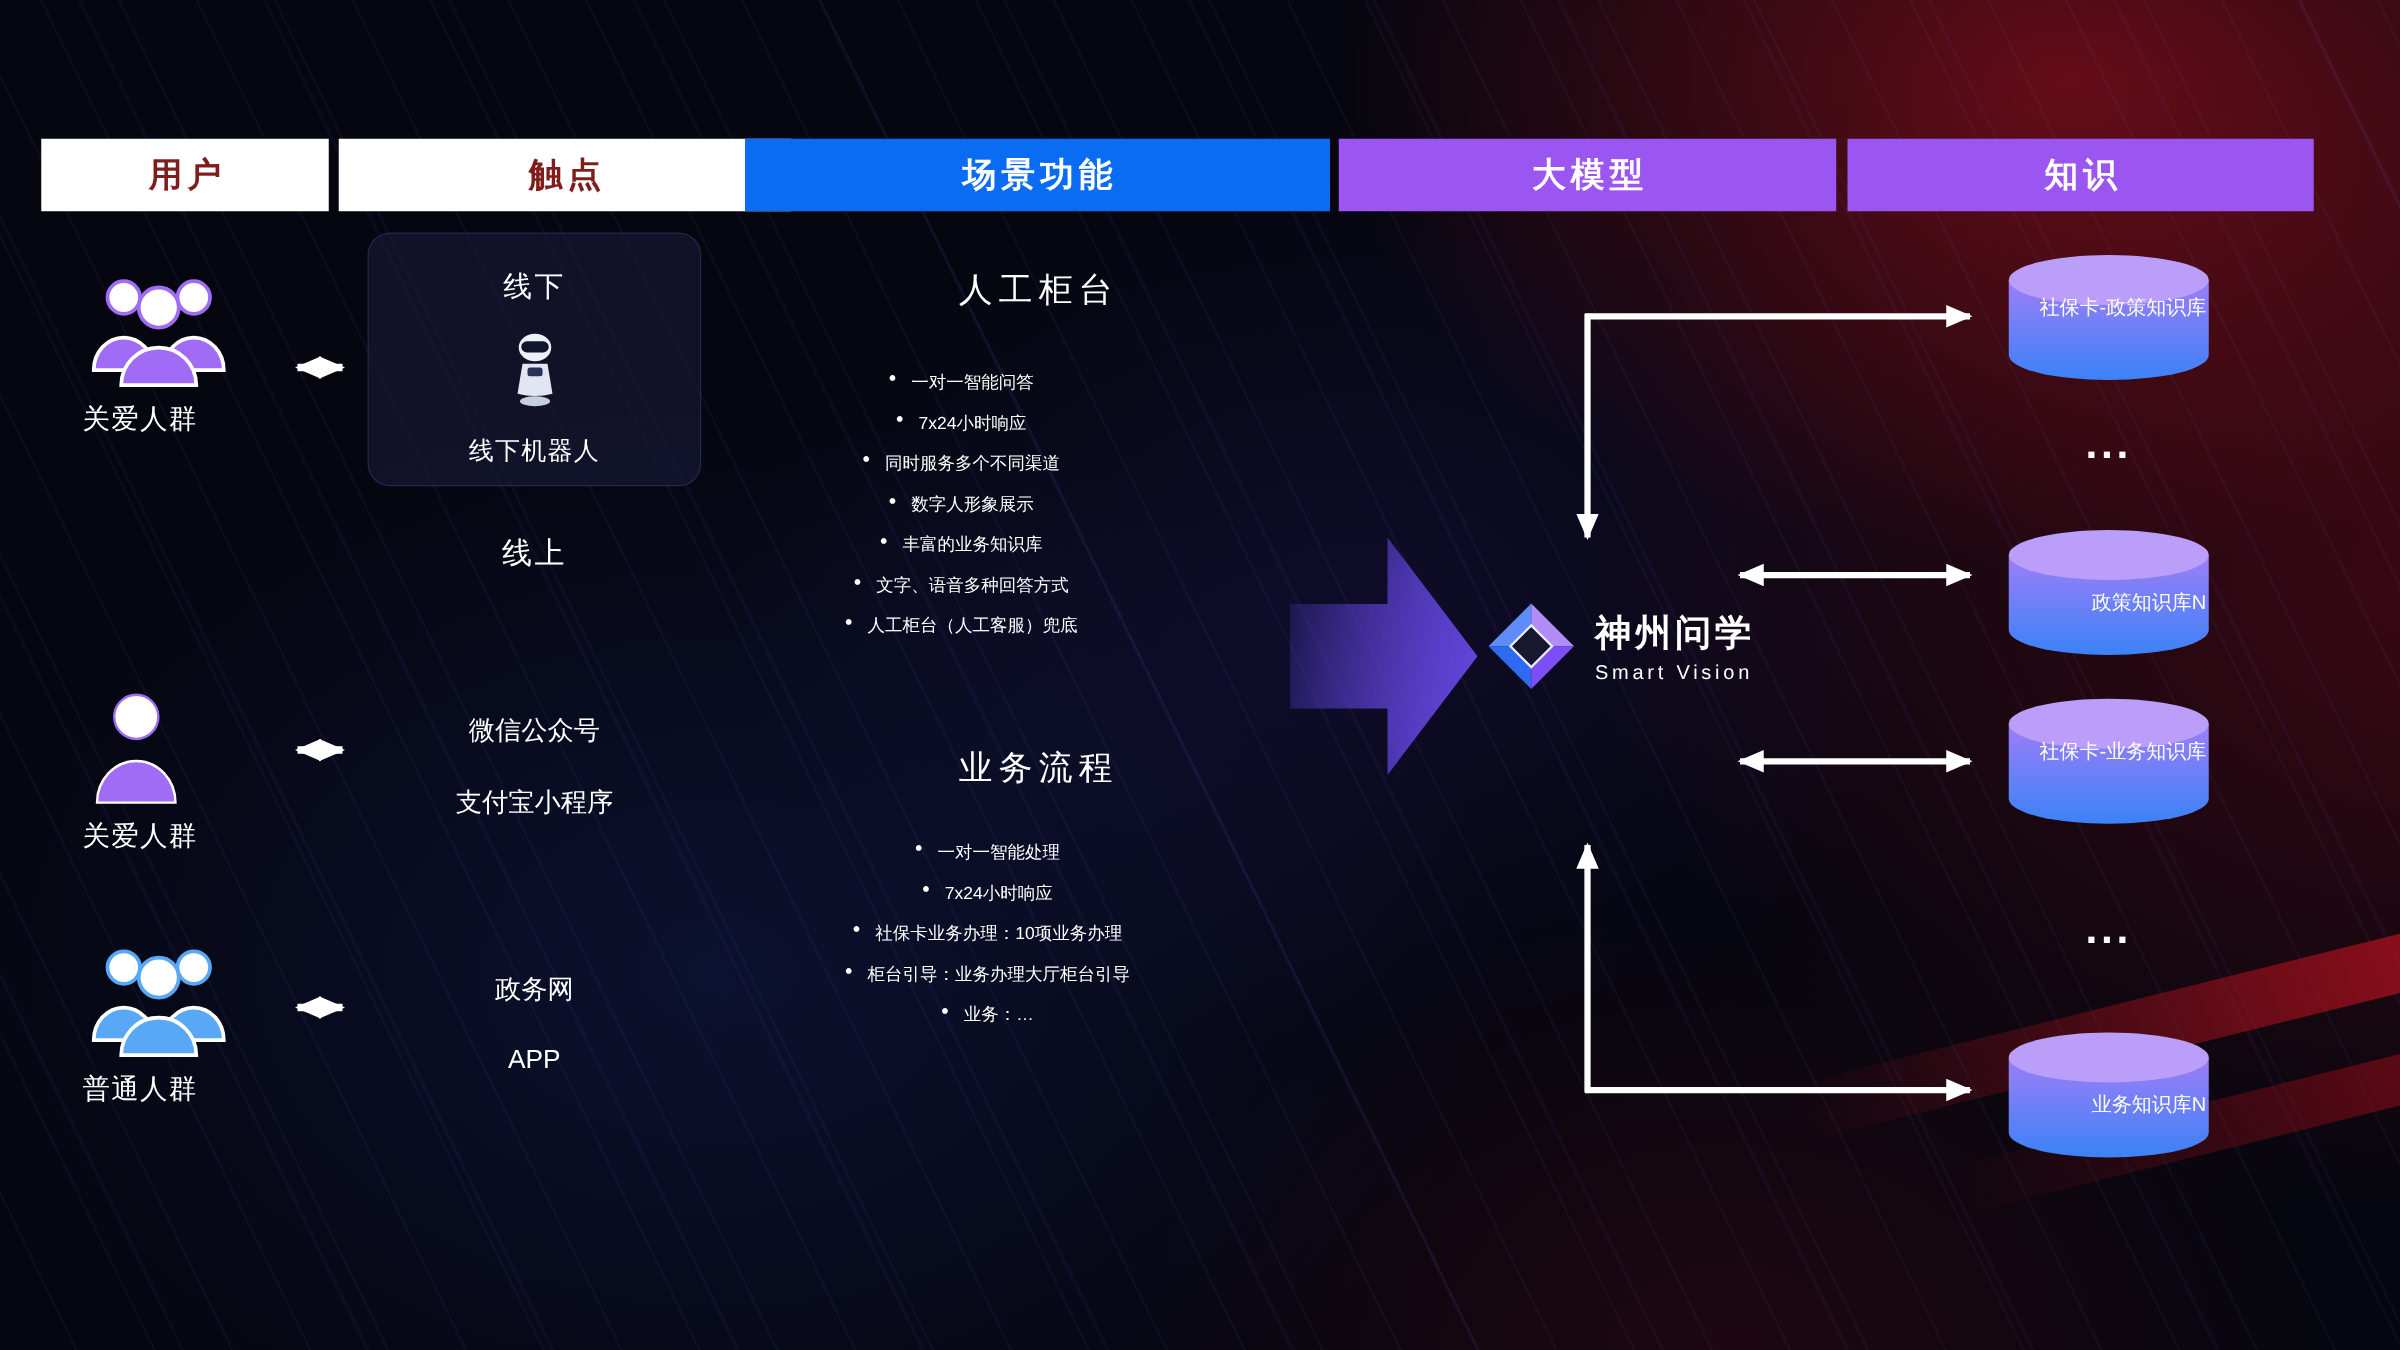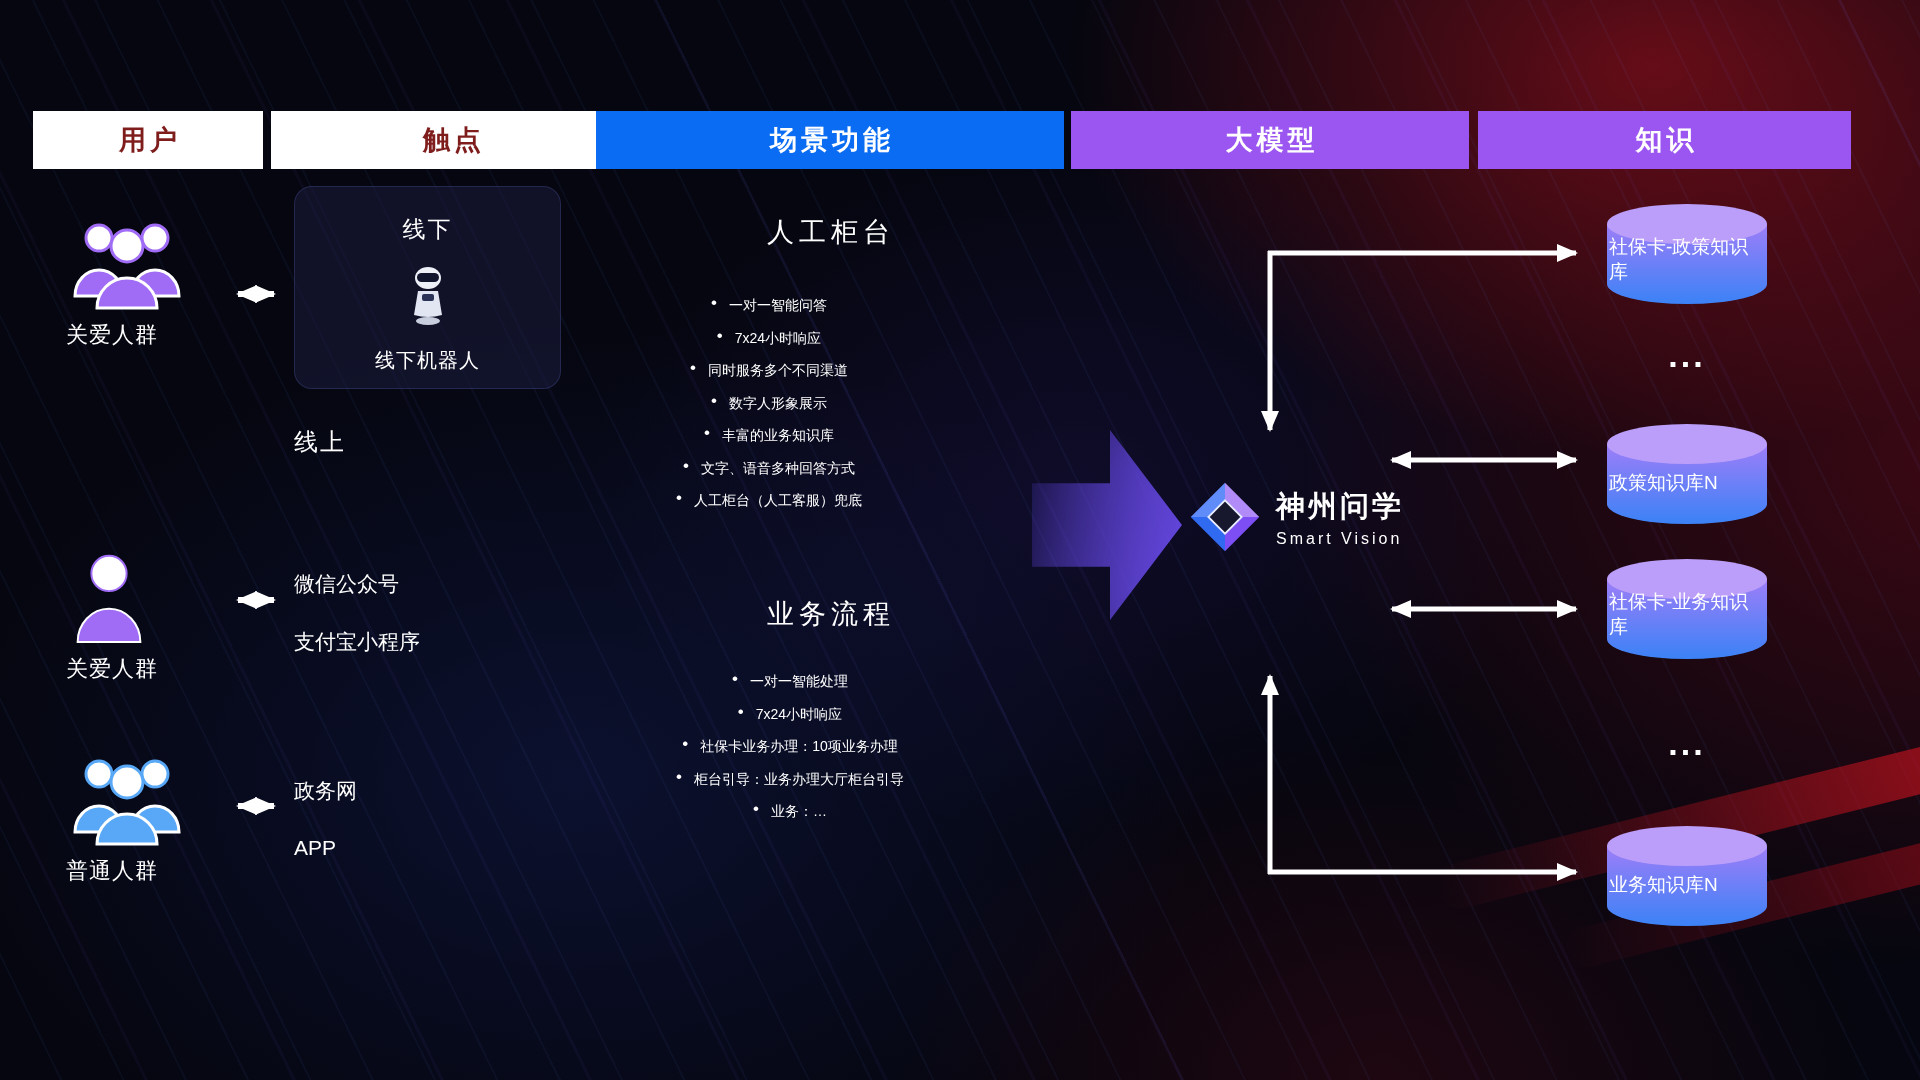--- a/index.html
+++ b/index.html
@@ -39,21 +39,21 @@
   .user-label { font-size:22px; margin-top:8px; letter-spacing:1px; }
   .user-icon.purple { color:var(--people_purple,#a06cf5); }
   .user-icon.blue { color:var(--people_blue,#58a8f7); }
 
   
   .tp-box { position:absolute; left:294px; top:186px; width:267px; height:203px;
     background:rgba(28,30,62,.55); border:1px solid rgba(130,140,255,.18); border-radius:18px;
     display:flex; flex-direction:column; align-items:center; justify-content:space-between; padding:16px 0 14px; }
   .tp-offline-title { font-size:23px; letter-spacing:2px;margin-top:11px; }
   .tp-robot-label { font-size:20px; letter-spacing:1px; }
-  .tp-text { position:absolute; left:294px; width:267px; text-align:left; }
+  .tp-text { position:absolute; left:294px; width:267px; text-align:center; }
   .tp-online-title { top:426px; font-size:24px; letter-spacing:2px; }
   .tp-ch0 { top:570px; font-size:21px; }
   .tp-ch1 { top:628px; font-size:21px; }
   .tp-ch2 { top:777px; font-size:21px; }
   .tp-ch3 { top:836px; font-size:21px; }
 
   
   .sc-title { position:absolute; left:681px; width:300px; text-align:center; font-size:27px; letter-spacing:5px; }
   .sc-title-1 { top:214px; }
   .sc-title-2 { top:596px; }
@@ -70,21 +70,21 @@
     filter:drop-shadow(0 0 26px rgba(100,70,240,.45)); }
 
   
   .logo { position:absolute; left:1188px; top:480px; display:flex; align-items:center; gap:14px; }
   .logo-name { font-size:29px; font-weight:bold; letter-spacing:3px; }
   .logo-sub { font-size:16px; letter-spacing:3px; margin-top:3px; }
 
   
   .db { position:absolute; left:1601px; width:172px; height:104px; }
   .db-svg { position:absolute; inset:0; width:172px; height:104px; }
-  .db-label { position:absolute; left:8px; right:8px; top:32px; text-align:left; font-size:19px; line-height:25px; }
+  .db-label { position:absolute; left:8px; right:8px; top:32px; text-align:right; font-size:16px; line-height:25px; }
   .db.single .db-label { top:48px; }
   .db-1 { top:202px; } .db-2 { top:422px; } .db-3 { top:557px; } .db-4 { top:824px; }
   .dots { position:absolute; left:1601px; width:172px; text-align:center; font-size:34px; font-weight:bold; letter-spacing:3px; line-height:20px; }
   .dots-1 { top:345px; } .dots-2 { top:733px; }
 
   .arrows { position:absolute; left:0; top:0; width:1920px; height:1080px; pointer-events:none; }
 </style>
 </head>
 <body>
 

